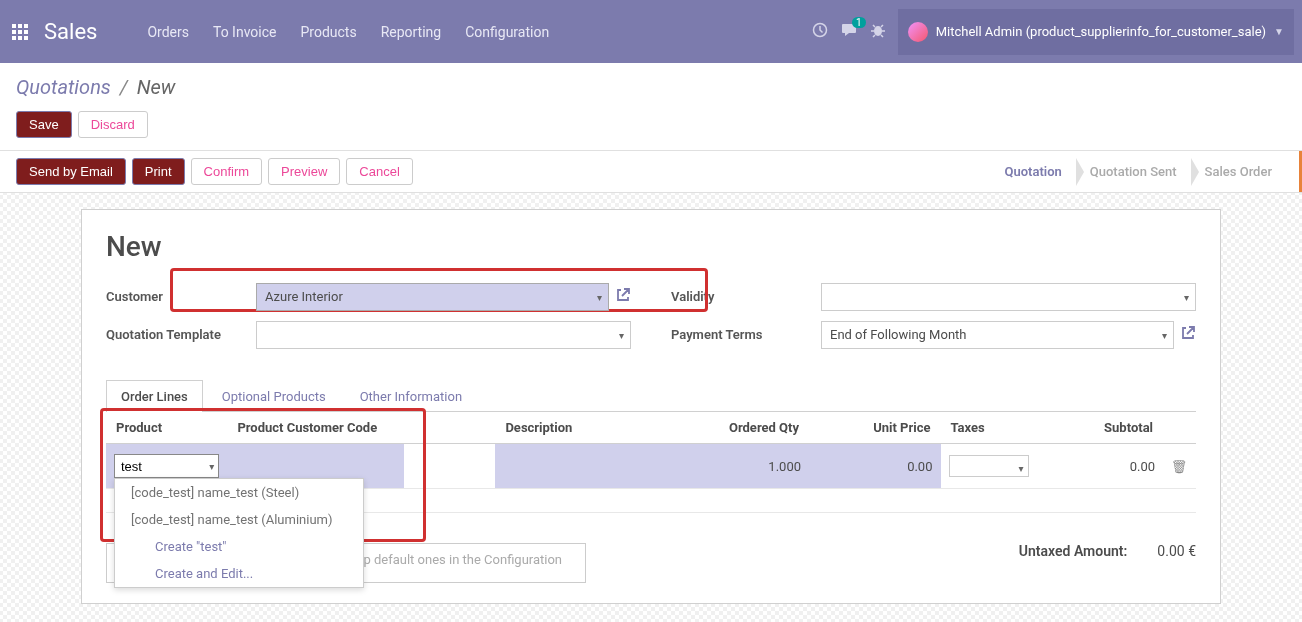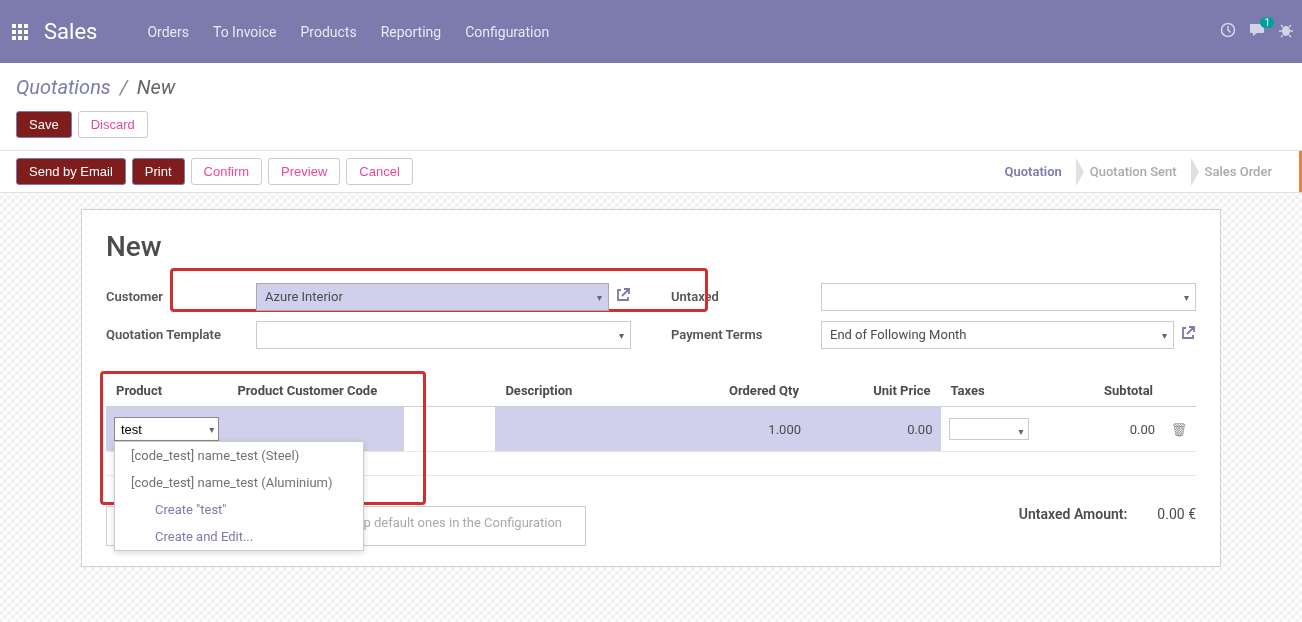--- a/index.html
+++ b/index.html
@@ -107,20 +107,25 @@
           <path d="M3 3h12a1 1 0 011 1v7a1 1 0 01-1 1H9l-4 3v-3H3a1 1 0 01-1-1V4a1 1 0 011-1z"></path>
         </svg>
       <span class="badge">1</span>
     </span>
     <span class="icon">
       <svg width="16" height="16" viewBox="0 0 16 16" fill="#d4d4e8">
           <ellipse cx="8" cy="9" rx="4" ry="5"></ellipse>
           <path d="M4 9H1M12 9h3M5 5L3 3M11 5l2-2M5 13l-2 2M11 13l2 2" stroke="#d4d4e8" stroke-width="1.5"></path>
         </svg>
     </span>
+    <div class="user">
+      <div class="avatar"></div>
+      <span>Mitchell Admin (product_supplierinfo_for_customer_sale)</span>
+      <span class="caret">▼</span>
+    </div>
   </div>
 </div>
 
 <div class="breadcrumb-bar">
   <div class="breadcrumb">
     <span>Quotations</span>
     <span class="sep">/</span>
     <span class="current">New</span>
   </div>
 </div>
@@ -172,21 +177,21 @@
           <div class="field-label">Quotation Template</div>
           <div class="field-input-wrap">
             <div class="field-input" style="position:relative;">
               <span class="caret-dn">▾</span>
             </div>
           </div>
         </div>
       </div>
       <div class="form-col">
         <div class="field-row">
-          <div class="field-label">Untaxed</div>
+          <div class="field-label">Validity</div>
           <div class="field-input-wrap">
             <div class="field-input" style="position:relative;">
               <span class="caret-dn">▾</span>
             </div>
           </div>
         </div>
         <div class="field-row">
           <div class="field-label">Payment Terms</div>
           <div class="field-input-wrap">
             <div class="field-input" style="position:relative;">
@@ -196,20 +201,25 @@
             <span class="ext-link">
               <svg width="16" height="16" viewBox="0 0 16 16" fill="none" stroke="#7c7bad" stroke-width="1.8">
                   <path d="M6 3H3v10h10v-3M9 2h5v5M14 2L7 9"></path>
                 </svg>
             </span>
           </div>
         </div>
       </div>
     </div>
 
+    <div class="tabs">
+      <div class="tab active">Order Lines</div>
+      <div class="tab">Optional Products</div>
+      <div class="tab">Other Information</div>
+    </div>
 
     <div style="position:relative;">
       <div class="red-box" style="left:-6px; top:-4px; width:326px; height:134px;"></div>
 
       <table class="order-table">
         <thead>
           <tr>
             <th style="width:120px;">Product</th>
             <th style="width:175px;">Product Customer Code</th>
             <th style="width:90px;"></th>

